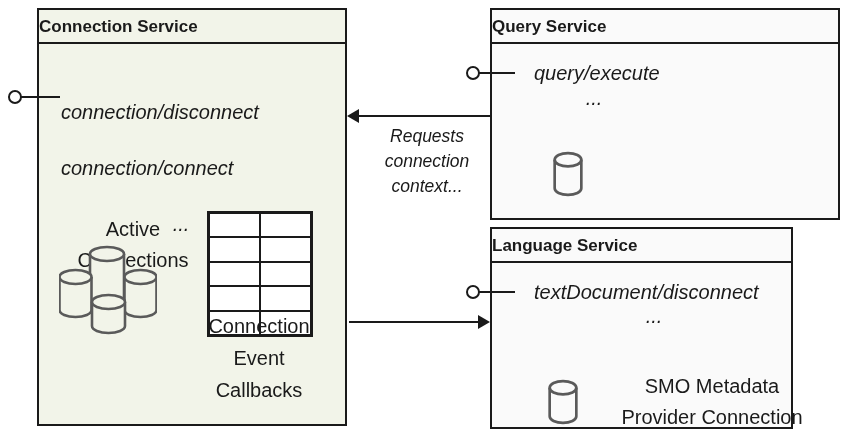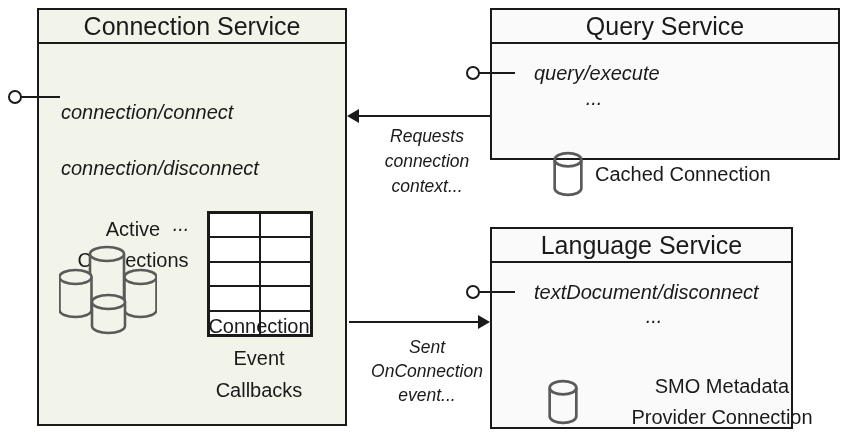--- a/index.html
+++ b/index.html
@@ -8,25 +8,25 @@
     --service-fill:#fafafa;
     --icon-stroke:#5a5a5a;
     --text-color:#1a1a1a;
   }
   *{margin:0;padding:0;box-sizing:border-box;}
   body{font-family:"Liberation Sans",sans-serif;background:#ffffff;color:var(--text-color);}
   .canvas{position:relative;width:846px;height:436px;background:#ffffff;overflow:hidden;}
 
   .box{position:absolute;border:2px solid var(--border-color);}
   .box-header{border-bottom:2px solid var(--border-color);height:34px;line-height:33px;
-    text-align:center;font-weight:normal;font-size:25px;}
+    font-weight:bold;font-size:17px;}
   .box-body{position:relative;width:100%;}
 
   .connection-box{left:37px;top:8px;width:310px;height:418px;background:var(--connection-fill);}
-  .query-box{left:490px;top:8px;width:350px;height:152px;background:var(--service-fill);}
+  .query-box{left:490px;top:8px;width:350px;height:212px;background:var(--service-fill);}
   .language-box{left:490px;top:227px;width:303px;height:202px;background:var(--service-fill);}
 
   .abs{position:absolute;}
   .method{font-size:20px;line-height:28px;white-space:pre-line;font-style:italic;}
   .center{text-align:center;}
   .multiline{white-space:pre-line;}
   .italic-label{position:absolute;font-style:italic;font-size:17.5px;text-align:center;
     white-space:pre-line;padding-left:19px;}
 
   
@@ -55,22 +55,22 @@
 </head>
 <body>
 
 <div class="canvas">
 
   <div class="box connection-box">
     <div class="box-header">Connection Service</div>
     <div class="box-body">
 
       <div class="abs method" style="left:22px;top:26px;width:250px;">
+        <div>connection/disconnect</div>
         <div>connection/connect</div>
-        <div>connection/disconnect</div>
         <div class="center" style="width:240px;">...</div>
       </div>
 
       <div class="abs center multiline" style="left:24px;top:136px;width:140px;font-size:20px;line-height:31px;margin-top:34px;">Active
 Connections</div>
 
       <svg class="abs" style="left:20px;top:201px;" width="98" height="90" viewBox="0 0 98 90">
         <g stroke="#5a5a5a" stroke-width="2.6" fill="#f2f4e9">
 
           <path d="M31 9 V57 a17 7 0 0 0 34 0 V9"></path>
@@ -112,32 +112,31 @@
       <div class="abs method" style="left:42px;top:15px;">query/execute</div>
       <div class="abs method center" style="left:42px;top:40px;width:120px;">...</div>
 
       <div class="icon-row" style="left:60px;top:107px;gap:11px;">
         <svg width="32" height="46" viewBox="0 0 36 50">
           <g stroke="#5a5a5a" stroke-width="3" fill="none">
             <path d="M3 9 V41 a15 7.5 0 0 0 30 0 V9"></path>
             <ellipse cx="18" cy="9" rx="15" ry="7.5"></ellipse>
           </g>
         </svg>
-        <div style="font-size:20px;">Cached Connection</div>
       </div>
     </div>
   </div>
 
   <div class="box language-box">
     <div class="box-header">Language Service</div>
     <div class="box-body">
       <div class="abs method" style="left:42px;top:15px;">textDocument/disconnect</div>
       <div class="abs method center" style="left:42px;top:39px;width:240px;">...</div>
 
-      <div class="icon-row" style="left:55px;top:108px;gap:28px;">
+      <div class="icon-row" style="left:55px;top:108px;gap:18px;">
         <svg width="32" height="46" viewBox="0 0 36 50">
           <g stroke="#5a5a5a" stroke-width="3" fill="none">
             <path d="M3 9 V41 a15 7.5 0 0 0 30 0 V9"></path>
             <ellipse cx="18" cy="9" rx="15" ry="7.5"></ellipse>
           </g>
         </svg>
         <div class="center multiline" style="font-size:20px;line-height:31px;width:230px;">SMO Metadata
 Provider Connection</div>
       </div>
     </div>
@@ -161,17 +160,14 @@
     <div class="arrow-head-left" style="left:347px;top:109px;"></div>
   </div>
   <div class="italic-label" style="left:345px;top:124px;width:145px;line-height:25px;">Requests
 connection
 context...</div>
 
   <div>
     <div class="arrow-line" style="left:349px;top:321px;width:130px;"></div>
     <div class="arrow-head-right" style="left:478px;top:315px;"></div>
   </div>
-  <div class="italic-label" style="left:340px;top:335px;width:155px;line-height:24px;">Sent
-OnConnection
-event...</div>
 
 </div>
 
 </body></html>

